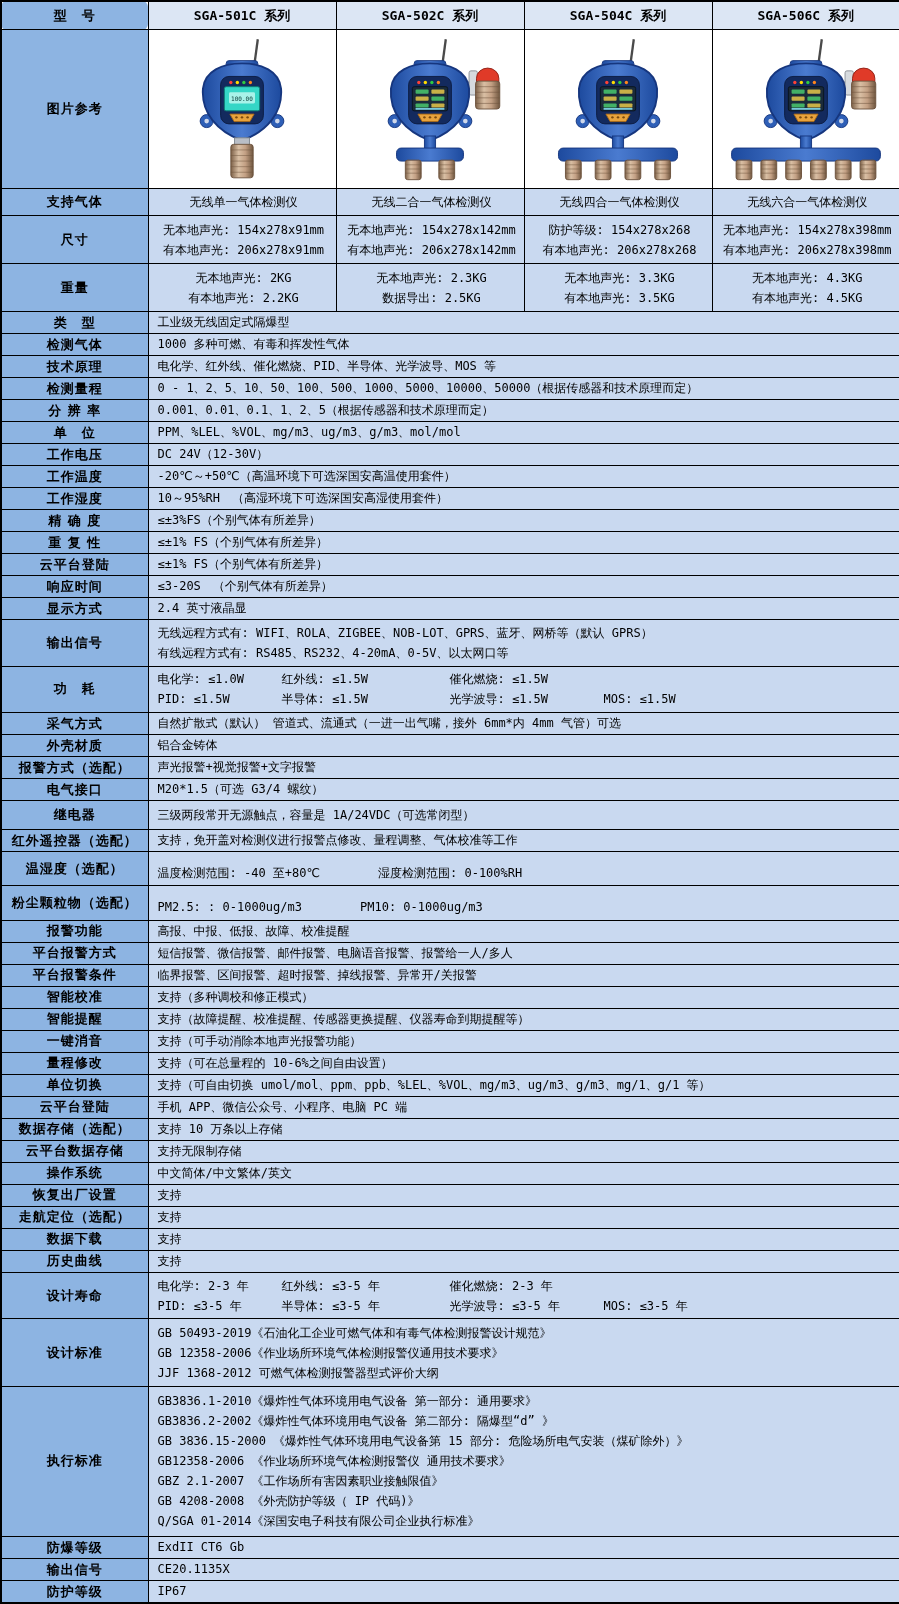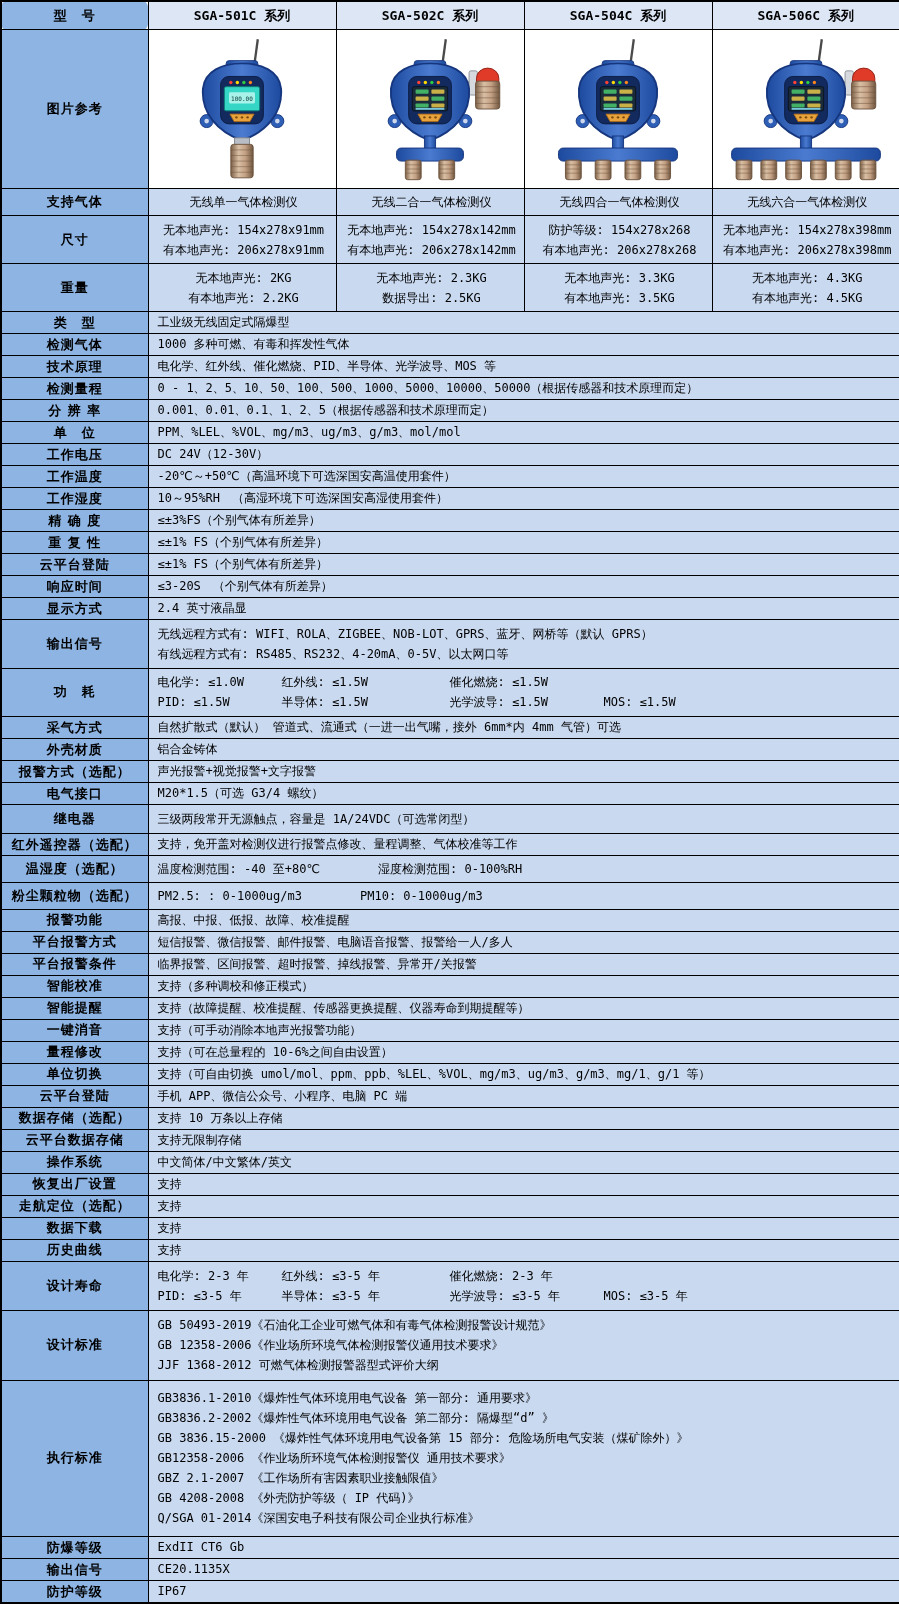--- a/index.html
+++ b/index.html
@@ -24,21 +24,21 @@
   td.imgcell{background:var(--image-bg,#fff);height:158px;text-align:center;vertical-align:middle;}
   td.imgcell svg{display:block;margin:0 auto;}
   tr.colrow td.value{text-align:center;white-space:nowrap;}
   tr.colrow.two td.value .line{line-height:20px;}
   tr.gasrow td.value{height:22px;}
   tr.dimrow td.value,tr.wtrow td.value{height:43px;}
   .seg{display:inline-block;}
   .tabs .seg:nth-child(1){min-width:124px;}
   .tabs .seg:nth-child(2){min-width:168px;}
   .tabs .seg:nth-child(3){min-width:154px;}
-  .gapped .seg{margin-right:58px;}
+  .gapped .seg{margin-right:58px;margin-top:8px;}
   .gapped .seg:last-child{margin-right:0;}
   tr.tall td.value{height:28px;}
 </style>
 </head>
 <body>
 
 <table>
   <colgroup>
     <col class="c-label">
       <col class="c-prod">

